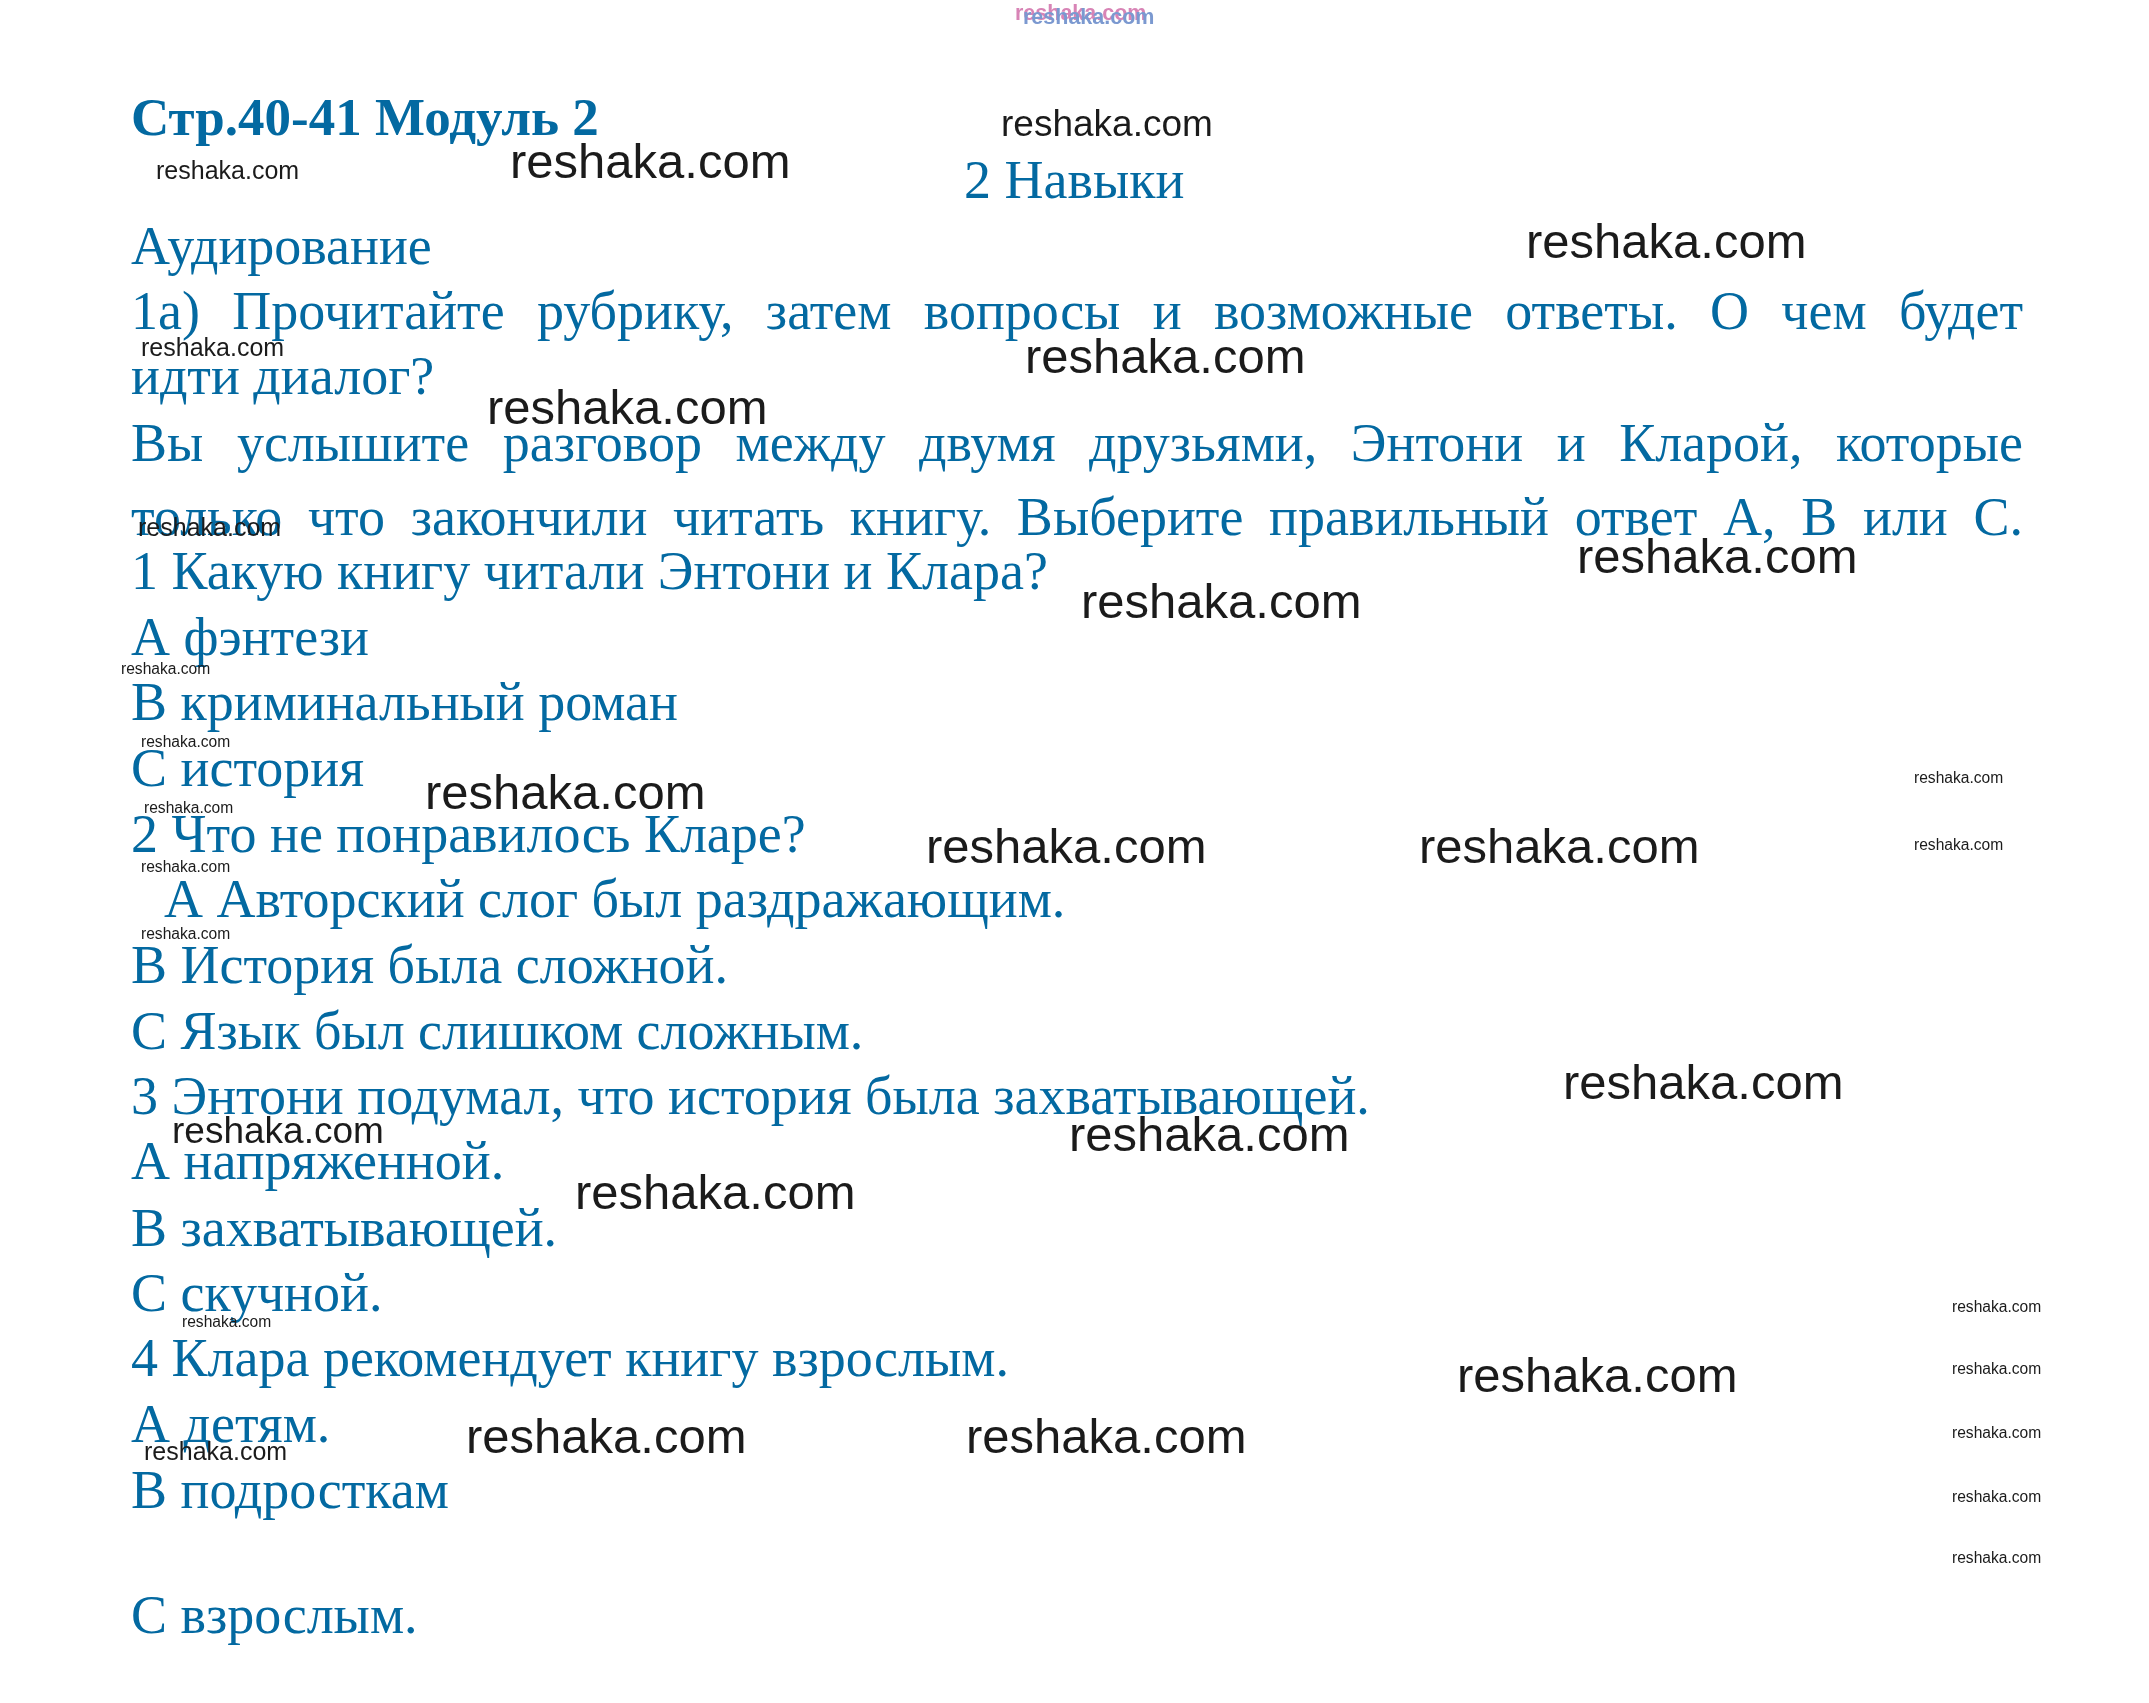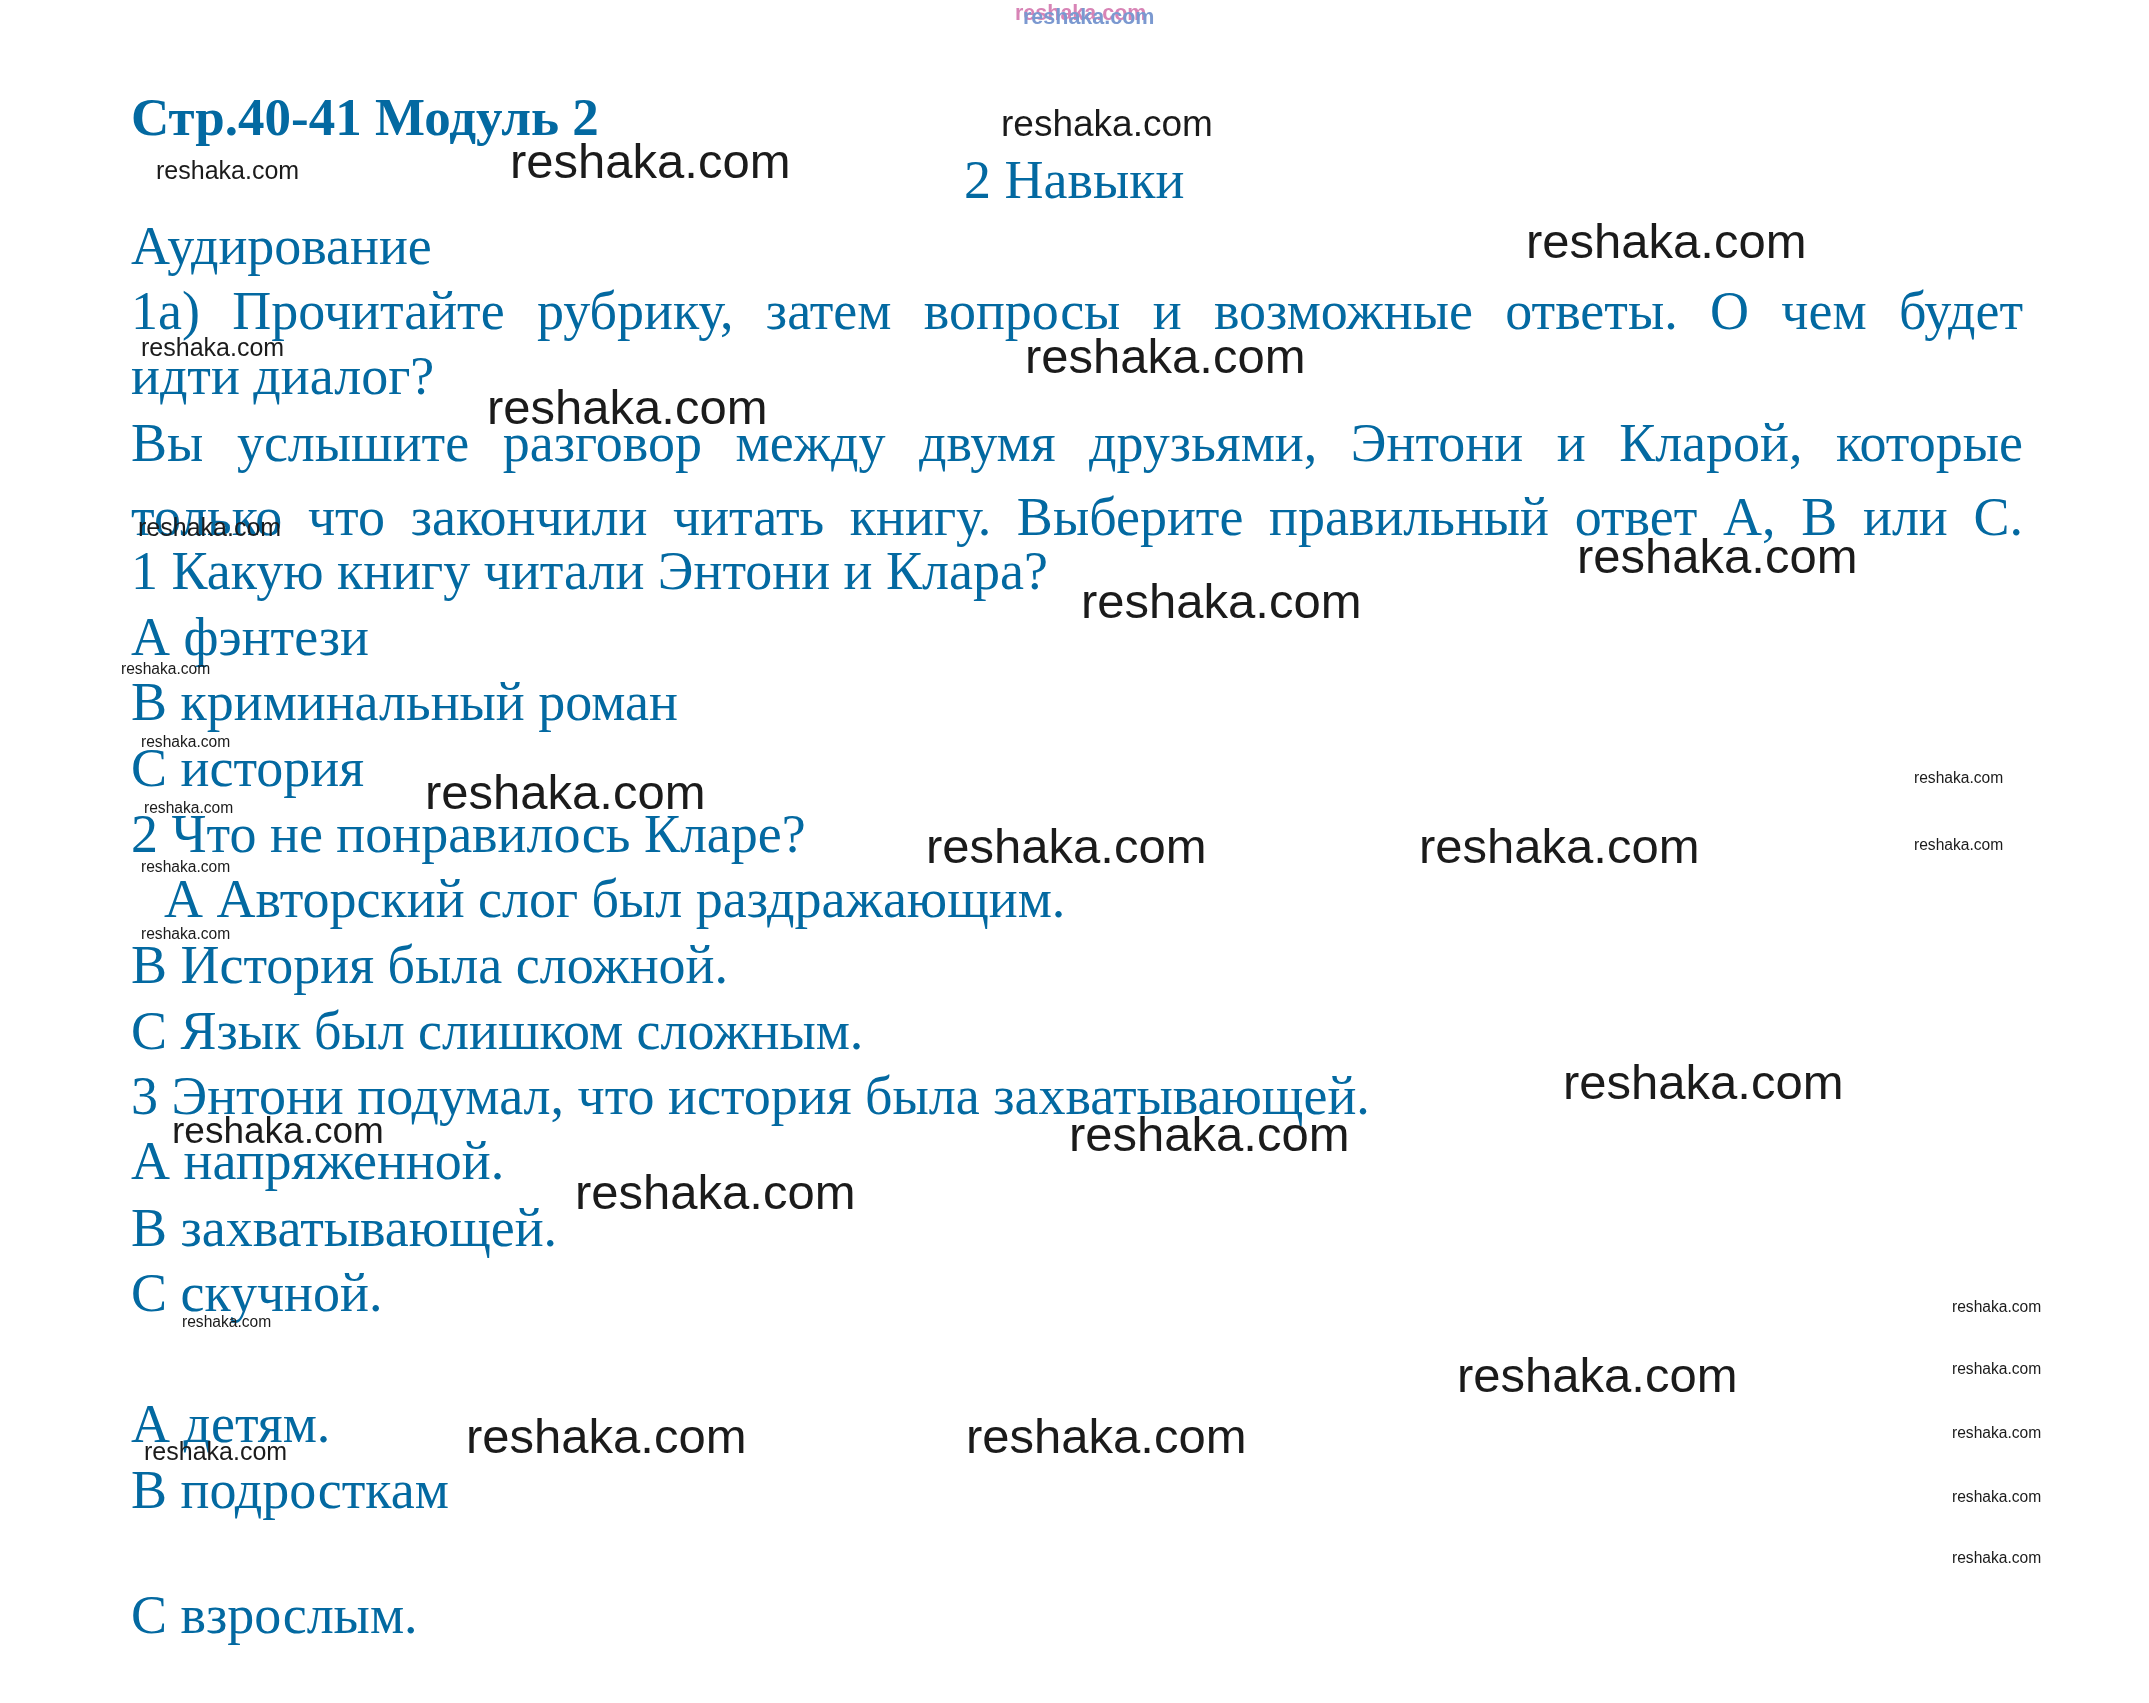--- a/index.html
+++ b/index.html
@@ -66,20 +66,21 @@
   <div class="line" style="top:805px;">2 Что не понравилось Кларе?</div>
   <div class="line" style="top:870px;margin-left:33px;">А Авторский слог был раздражающим.</div>
   <div class="line" style="top:936px;">В История была сложной.</div>
   <div class="line" style="top:1002px;">С Язык был слишком сложным.</div>
 
   <div class="line" style="top:1067px;">3 Энтони подумал, что история была захватывающей.</div>
   <div class="line" style="top:1132px;text-align:right;">А напряженной.</div>
   <div class="line" style="top:1199px;">В захватывающей.</div>
   <div class="line" style="top:1264px;">С скучной.</div>
 
+  <div class="line" style="top:1329px;">4 Клара рекомендует книгу взрослым.</div>
   <div class="line" style="top:1395px;">А детям.</div>
   <div class="line" style="top:1461px;">В подросткам</div>
   <div class="line" style="top:1586px;">С взрослым.</div>
 
   <span class="wm wm-top wm-pink" style="left:1015px; top:2.9px;">reshaka.com</span>
   <span class="wm wm-top wm-blue" style="left:1023px; top:6.8px;">reshaka.com</span>
 
   <span class="wm wm-xl" style="left:510px;  top:137px;">reshaka.com</span>
   <span class="wm wm-xl" style="left:1526px; top:217px;">reshaka.com</span>
   <span class="wm wm-xl" style="left:1025px; top:332px;">reshaka.com</span>

